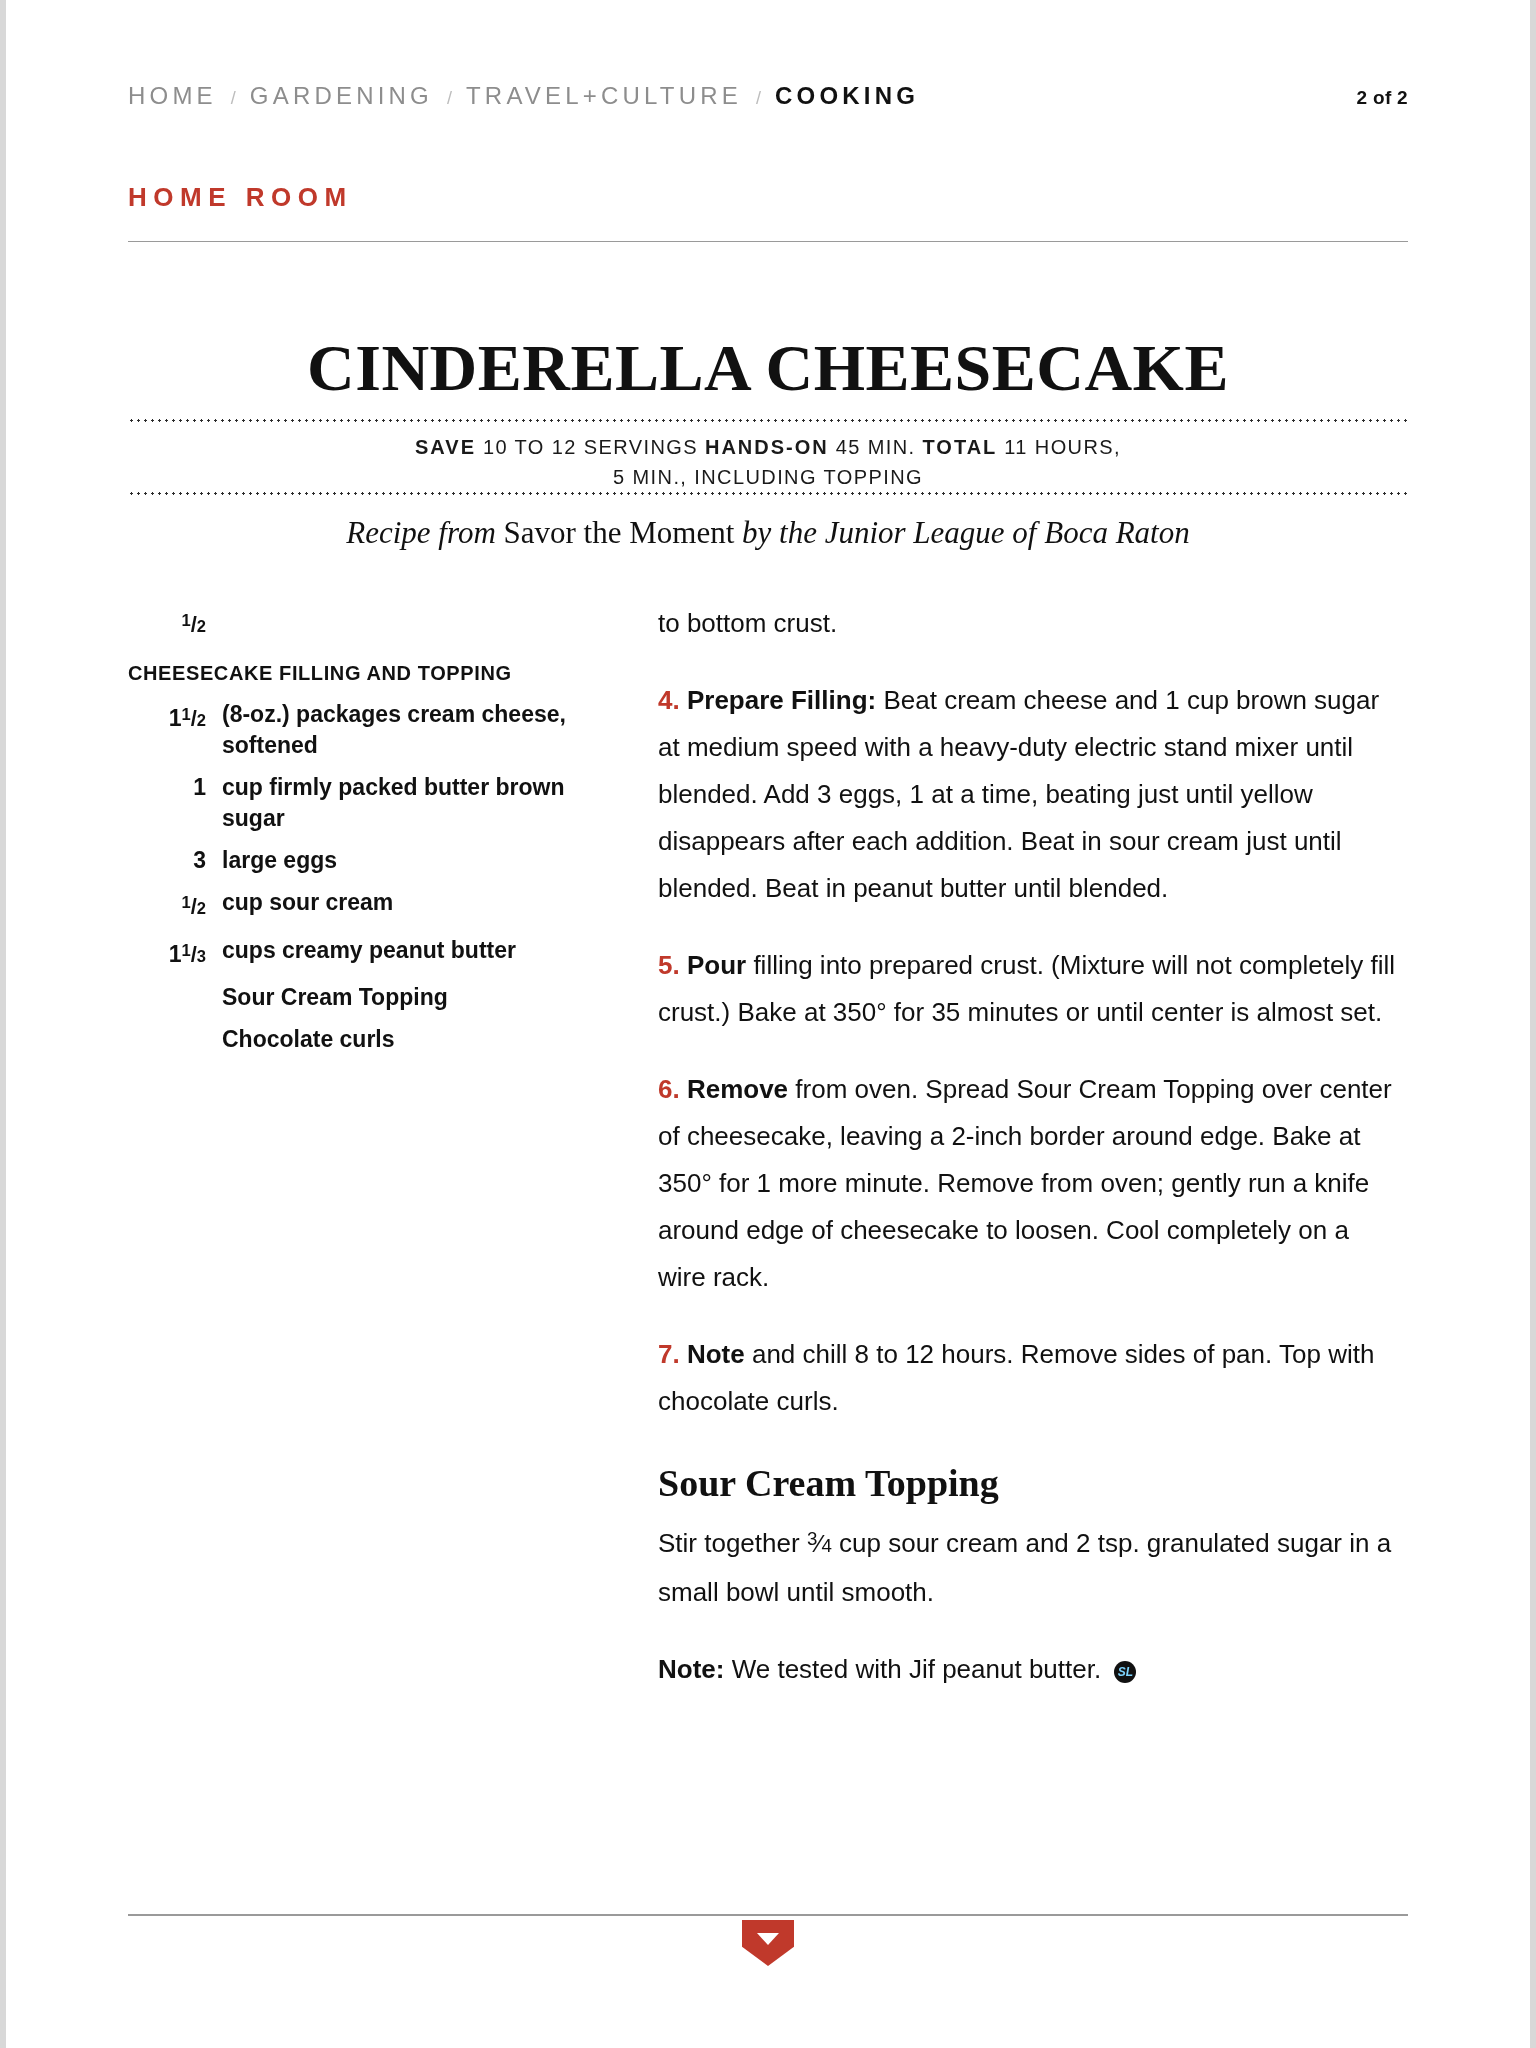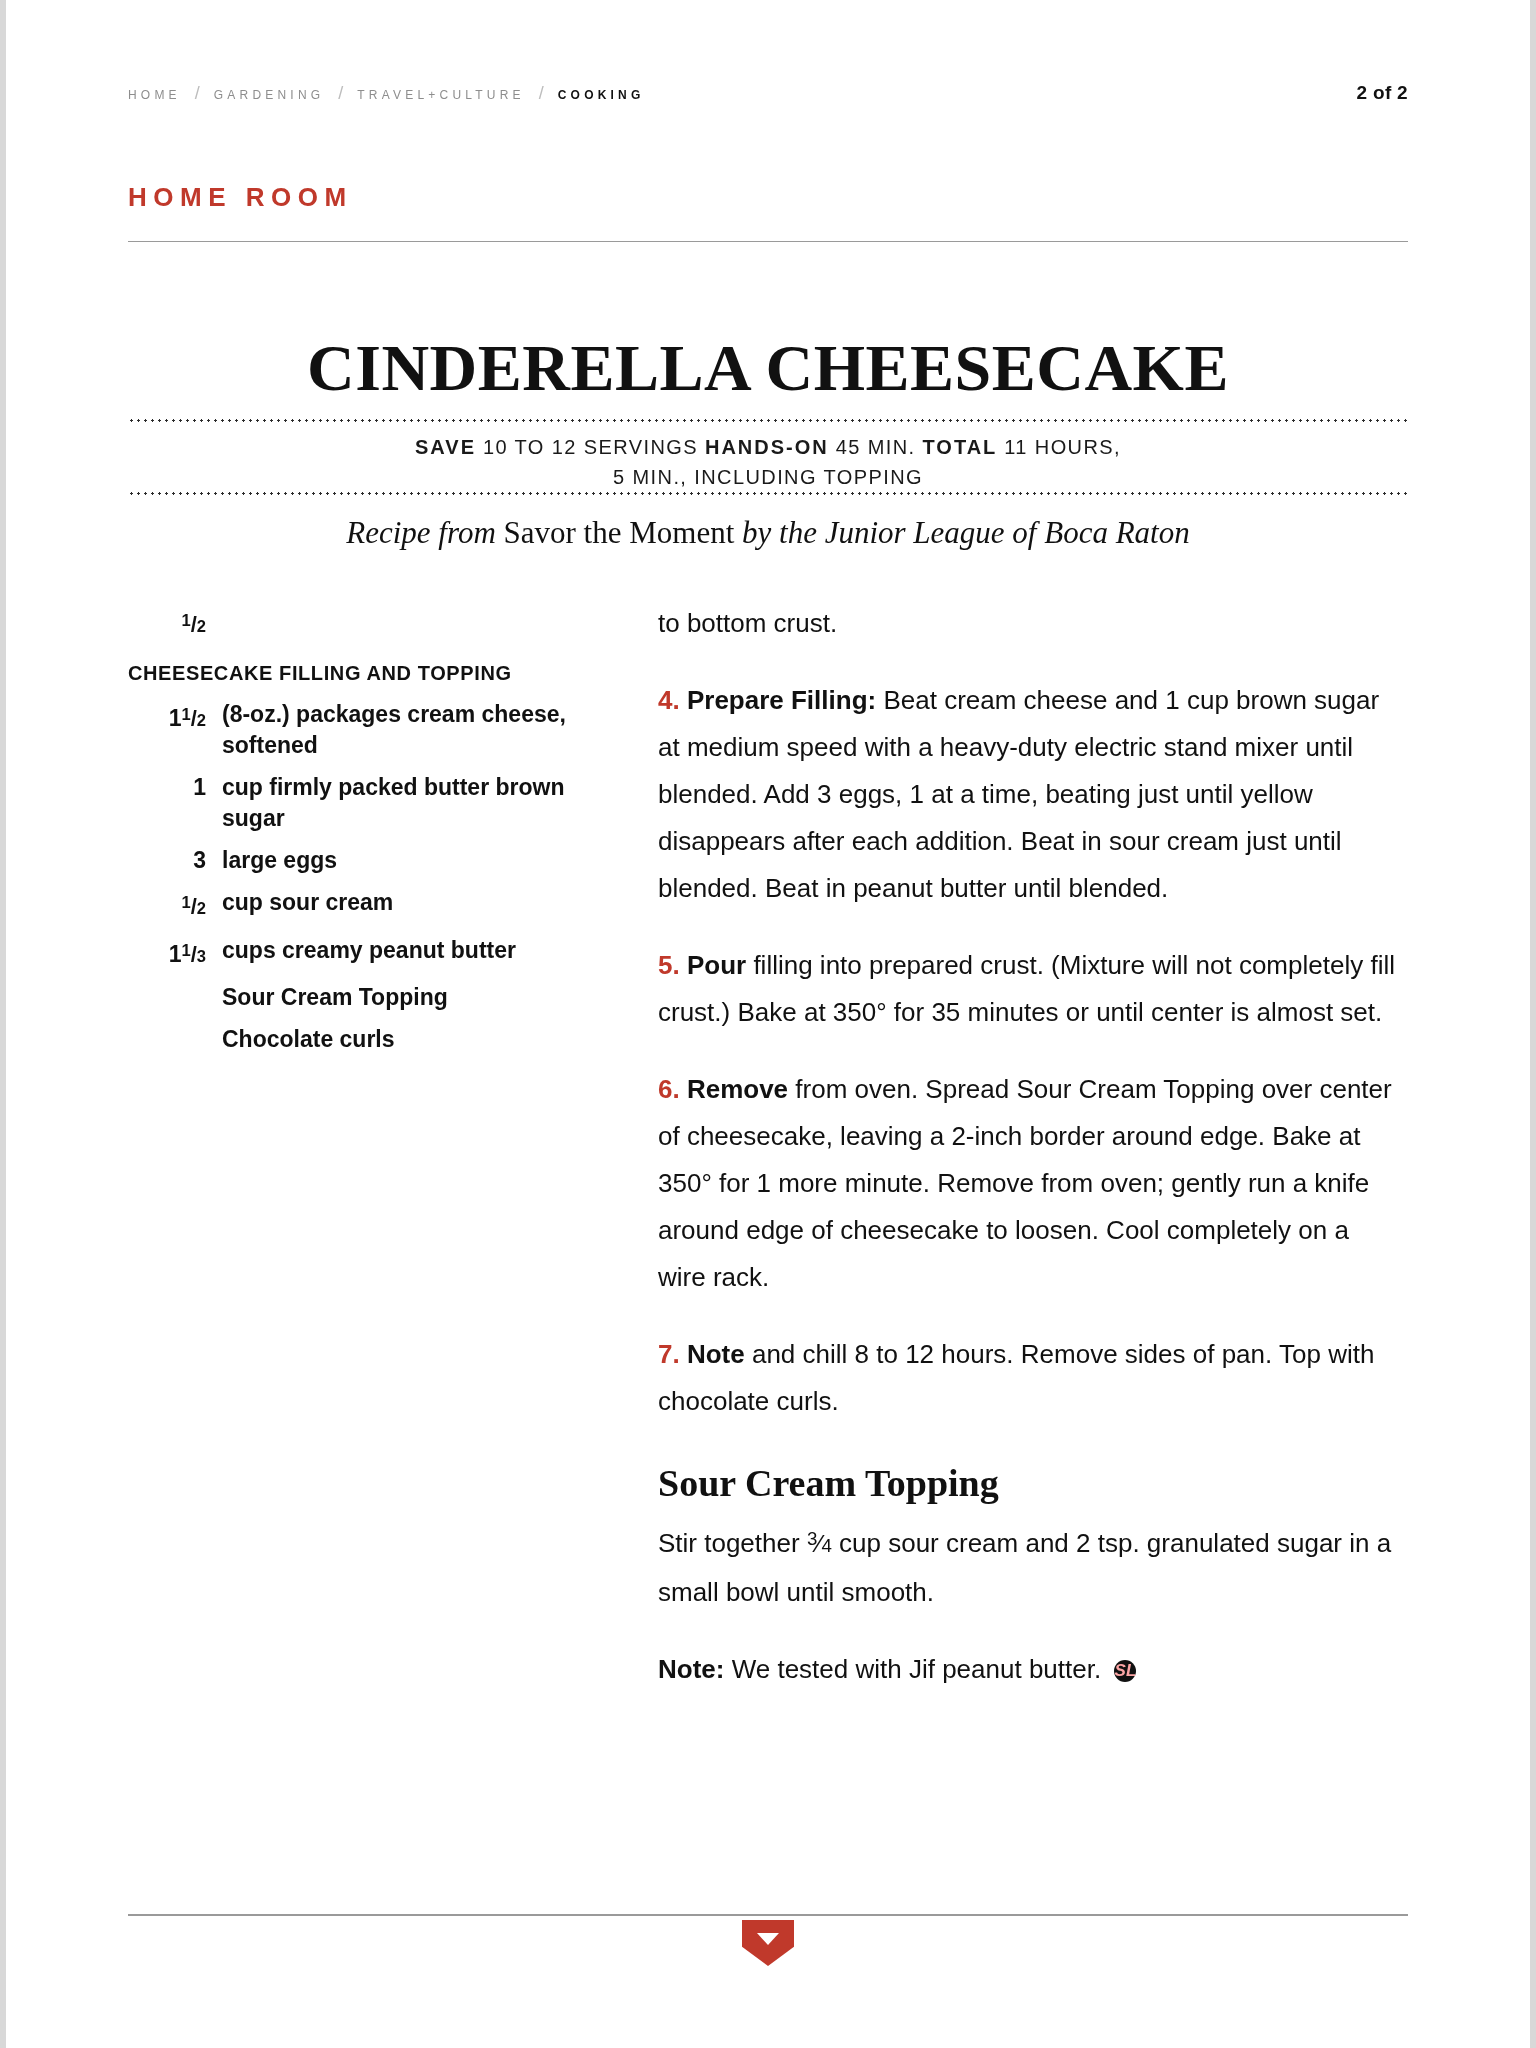--- a/index.html
+++ b/index.html
@@ -30,21 +30,21 @@
     width: 1280px;
     display: flex;
     align-items: baseline;
     justify-content: space-between;
   }
   .crumbs {
     display: flex;
     align-items: baseline;
   }
   .crumb {
-    font-size: 12px;
+    font-size: 24px;
     letter-spacing: 4.2px;
     color: #8d8d8d;
     font-weight: 400;
     text-transform: uppercase;
   }
   .crumb.active {
     color: #111;
     font-weight: bold;
     letter-spacing: 4.2px;
   }
@@ -191,22 +191,22 @@
     margin: 34px 0 8px 0;
     color: #111;
   }
   .note { margin-top: 34px; }
   .sl-mark {
     display: inline-block;
     width: 22px;
     height: 22px;
     border-radius: 50%;
     background: #111;
-    color: #fca5a5;
-    font-size: 17px;
+    color: #7dd3fc;
+    font-size: 12px;
     font-style: italic;
     font-weight: bold;
     text-align: center;
     line-height: 22px;
     vertical-align: 2px;
     margin-left: 6px;
   }
   
   .rule-bot {
     position: absolute;

